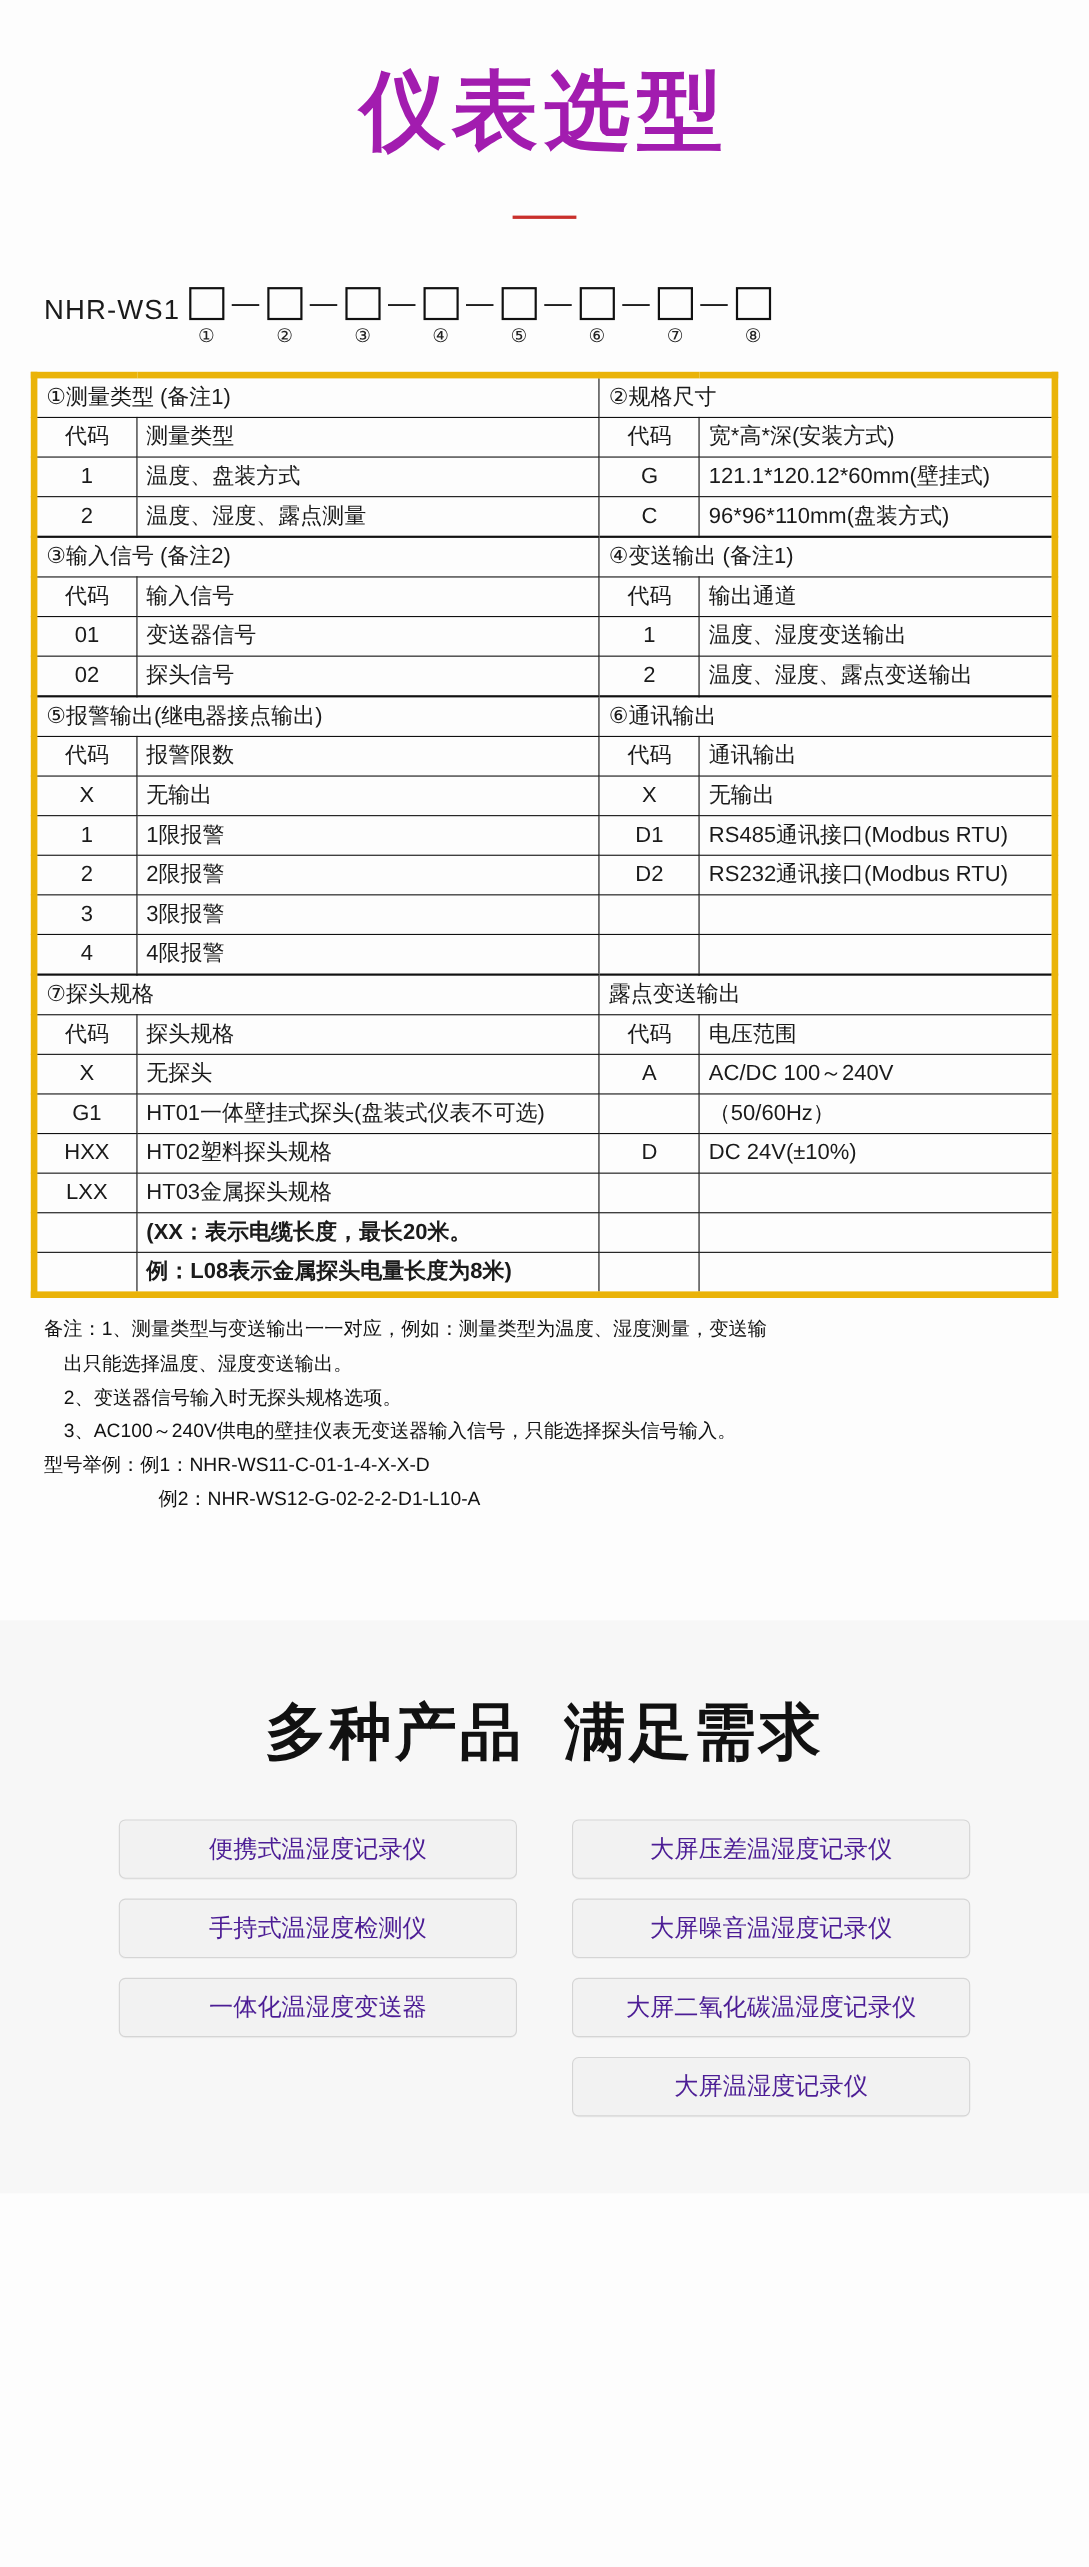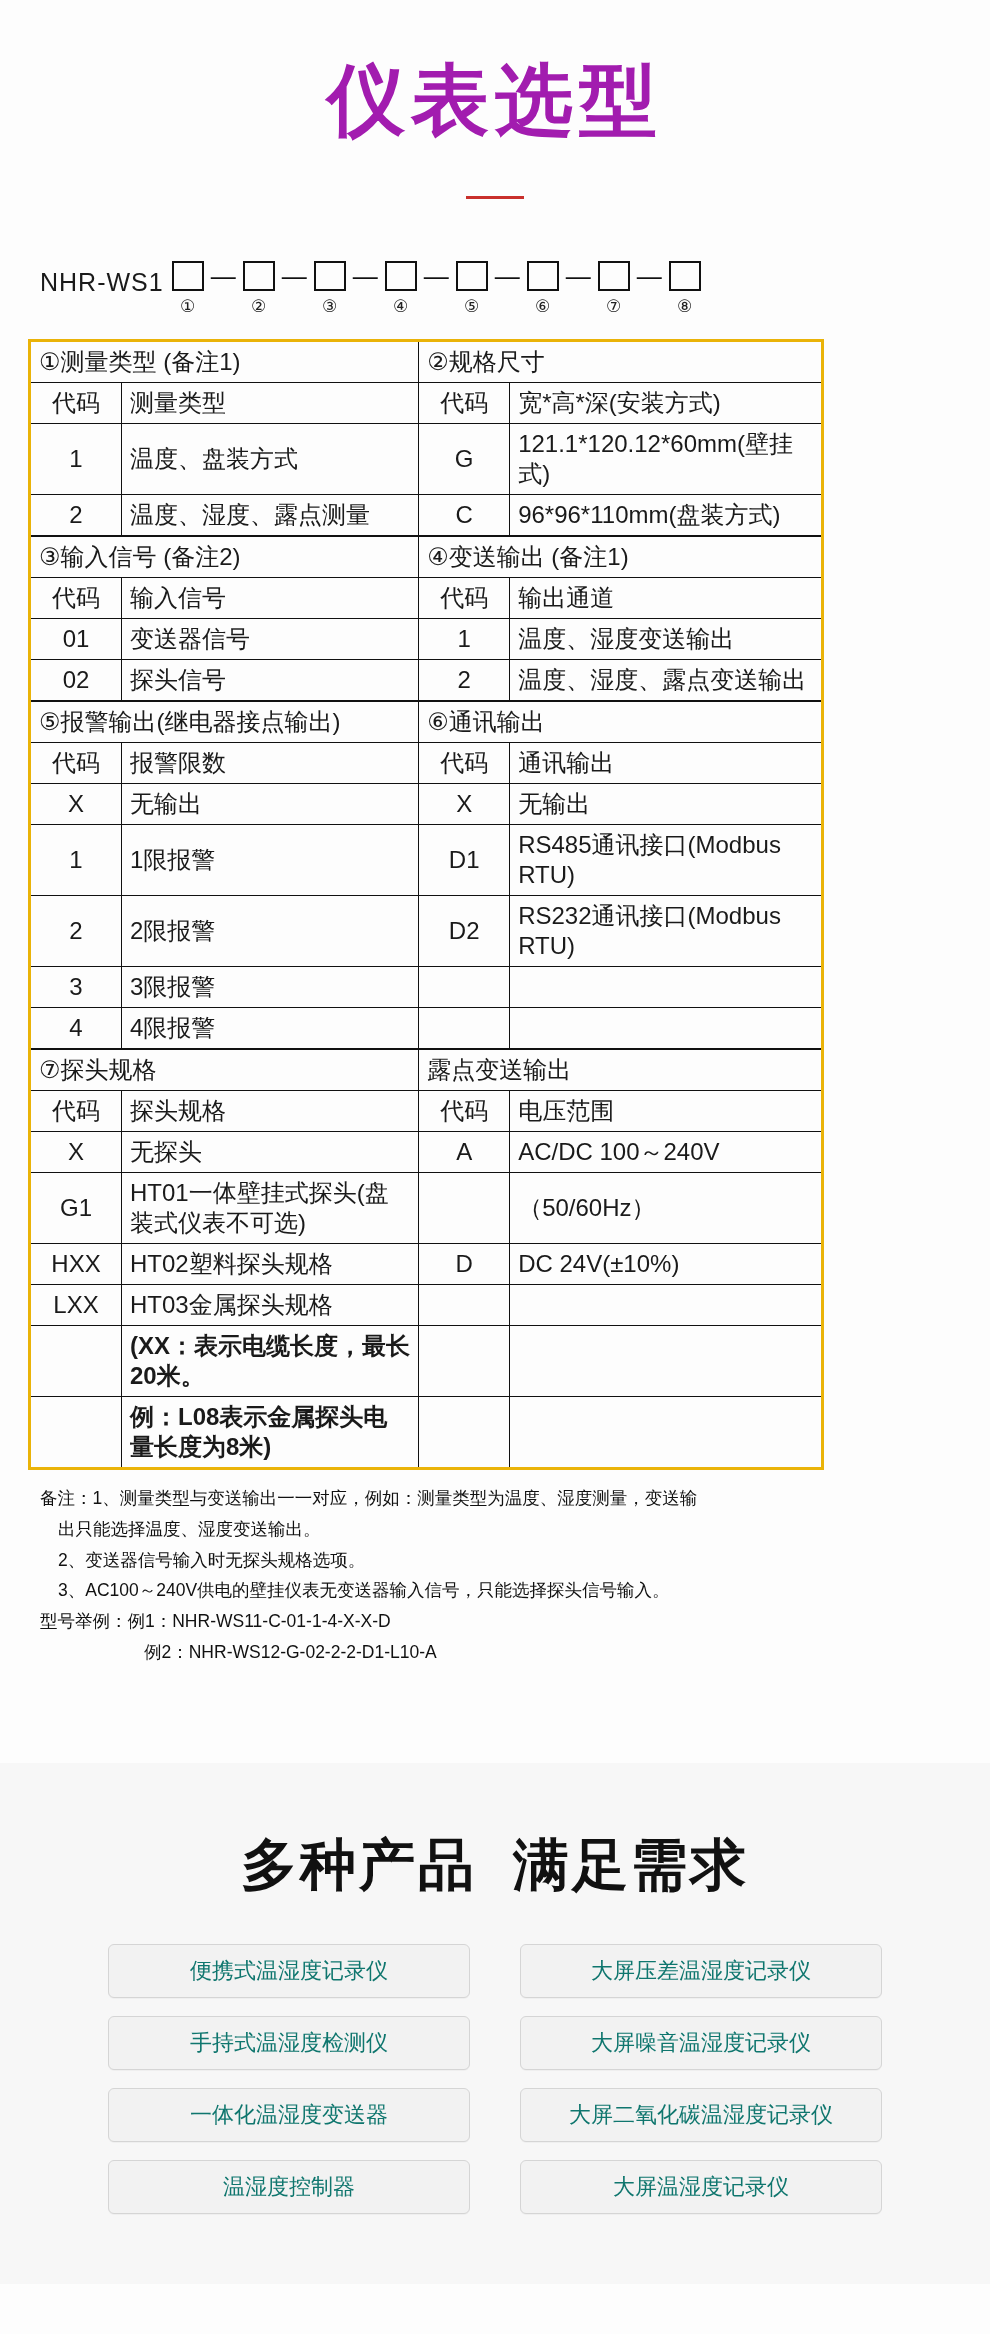--- a/index.html
+++ b/index.html
@@ -78,24 +78,24 @@
   .dash {
     font-size: 25px;
     line-height: 30px;
     padding: 0 7px;
     color: #111;
   }
 
   
   .spec-table {
     margin: 22px 28px 0 28px;
-    border: 3px solid #eab308;
+    border: 6px solid #eab308;
     border-collapse: collapse;
-    width: 796px;
-    font-size: 24px;
+    width: 934px;
+    font-size: 20px;
     line-height: 1.25;
   }
   .spec-table td {
     border: 1px solid #111;
     padding: 5px 8px;
     vertical-align: middle;
   }
   .hdr-cell {
     font-weight: normal;
     padding: 7px 8px;
@@ -156,21 +156,21 @@
   .prod-item {
     width: 360px;
     height: 52px;
     border: 1px solid #d5d5d5;
     border-radius: 6px;
     background: #f2f2f2;
     display: flex;
     align-items: center;
     justify-content: center;
     font-size: 22px;
-    color: #0f766e;
+    color: #4c1d95;
     box-shadow: 0 1px 0 rgba(0,0,0,0.03);
   }
 </style>
 </head>
 <body>
 
 <div class="page">
 
   <div class="title-block">
     <div class="main-title">仪表选型</div>
@@ -372,21 +372,20 @@
 
   <div class="bottom">
     <div class="bottom-title">
       <span>多种产品</span><span class="gap"></span><span>满足需求</span>
     </div>
     <div class="prod-grid">
       <div class="prod-col">
         <div class="prod-item">便携式温湿度记录仪</div>
         <div class="prod-item">手持式温湿度检测仪</div>
         <div class="prod-item">一体化温湿度变送器</div>
-        <div class="prod-item">温湿度控制器</div>
       </div>
       <div class="prod-col">
         <div class="prod-item">大屏压差温湿度记录仪</div>
         <div class="prod-item">大屏噪音温湿度记录仪</div>
         <div class="prod-item">大屏二氧化碳温湿度记录仪</div>
         <div class="prod-item">大屏温湿度记录仪</div>
       </div>
     </div>
   </div>
 

